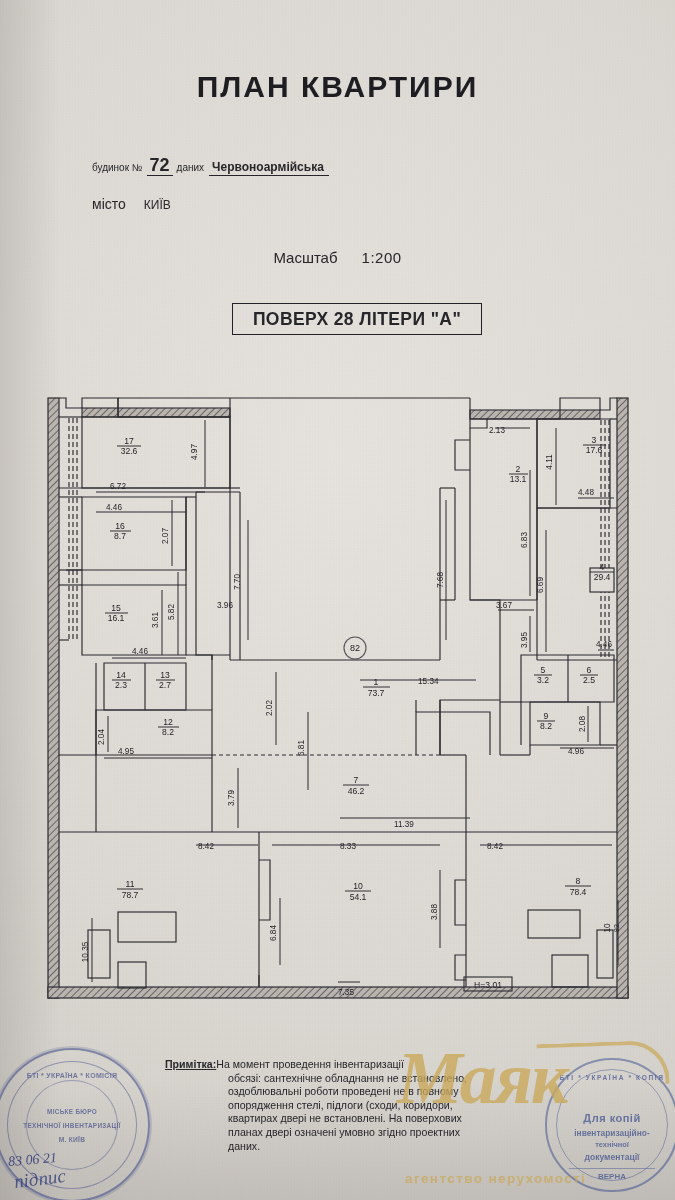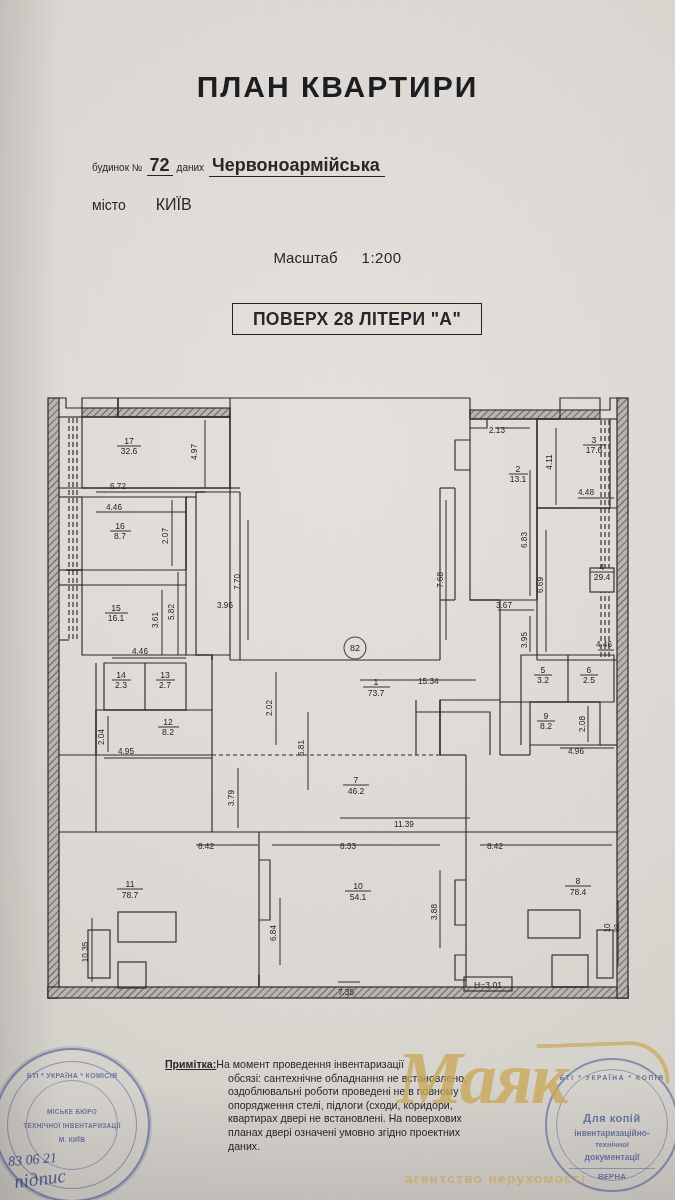--- a/index.html
+++ b/index.html
@@ -33,25 +33,25 @@
     text-align:center;font-size:30px;letter-spacing:2px;font-weight:700;
     margin-top:70px;color:#1d1d22;
   }
   .addr{position:absolute;left:92px;top:155px;font-size:14.5px;white-space:nowrap;}
   .addr .lbl{font-size:10px;}
   .addr .num{
     font-size:18px;font-weight:700;border-bottom:1.6px solid #24242a;
     padding:0 3px;margin:16px 4px;
   }
   .addr .street{
-    font-size:18px;font-weight:700;border-bottom:1.6px solid #24242a;
+    font-size:12px;font-weight:700;border-bottom:1.6px solid #24242a;
     padding:0 5px 1px 3px;margin-left:5px;
   }
   .city{position:absolute;left:92px;top:196px;font-size:14px;}
-  .city .cname{margin-left:30px;font-size:16px;}
+  .city .cname{margin-left:18px;font-size:12px;}
   .scale{position:absolute;left:0;top:249px;width:675px;text-align:center;font-size:15px;}
   .scale .v{margin-left:24px;letter-spacing:.5px;}
   .floorbox{
     position:absolute;left:232px;top:303px;width:248px;height:30px;
     border:1.6px solid #222228;display:flex;align-items:center;justify-content:center;
     font-size:17.5px;font-weight:700;letter-spacing:.4px;
   }
 
   
   #plan{position:absolute;left:0;top:0;width:675px;height:1200px;}

